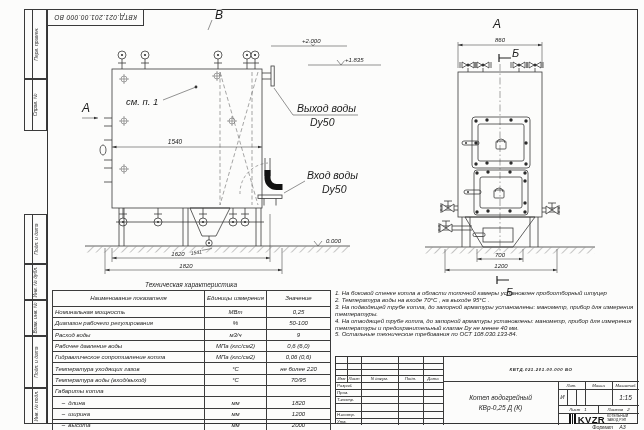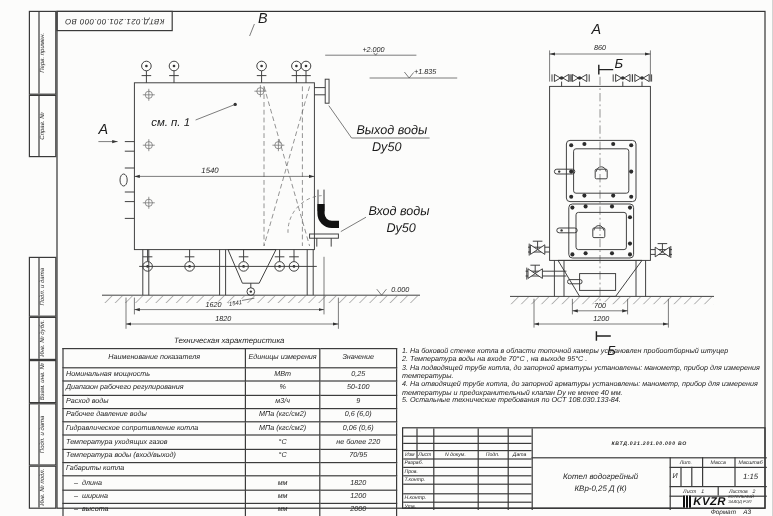--- a/index.html
+++ b/index.html
@@ -23,21 +23,21 @@
   
   .notes{font-size:6px;line-height:6.9px;font-style:italic;color:#222;}
   .notes div{margin:0;}
   
   .tb{border:1.3px solid #333;}
   .tb .l{position:absolute;background:#3a3a3a;}
   .tb .txt{position:absolute;font-size:4.3px;font-style:italic;display:flex;
            align-items:center;justify-content:center;text-align:center;box-sizing:border-box;}
   .docnum{font-size:11.5px;font-weight:bold;font-style:italic;letter-spacing:.6px;}
   .prod{font-size:6.6px;font-style:italic;line-height:1.5;text-align:center;}
-  .logo{display:flex;justify-content:center;gap:2px;font-style:italic;}
+  .logo{display:flex;align-items:center;justify-content:center;gap:2px;}
   .logo .bars{width:7px;height:10px;background:repeating-linear-gradient(90deg,#111 0 1.6px,#fff 1.6px 2.6px);}
   .logo b{font-size:9.5px;letter-spacing:.3px;color:#111;}
   .logo .sub{font-size:3.4px;line-height:1.15;color:#222;}
   .fmt{font-size:5.3px;font-style:italic;}
   
   svg text{font-family:"Liberation Sans",sans-serif;font-style:italic;fill:#1b1b1b;
            paint-order:stroke;stroke:#fcfcfb;stroke-width:1.6px;}
   svg .ln{stroke:#3a3a3a;stroke-width:0.8;fill:none;}
   svg .lt{stroke:#6a6a6a;stroke-width:0.6;fill:none;}
   svg .bold{stroke:#222;stroke-width:1.2;fill:none;}

